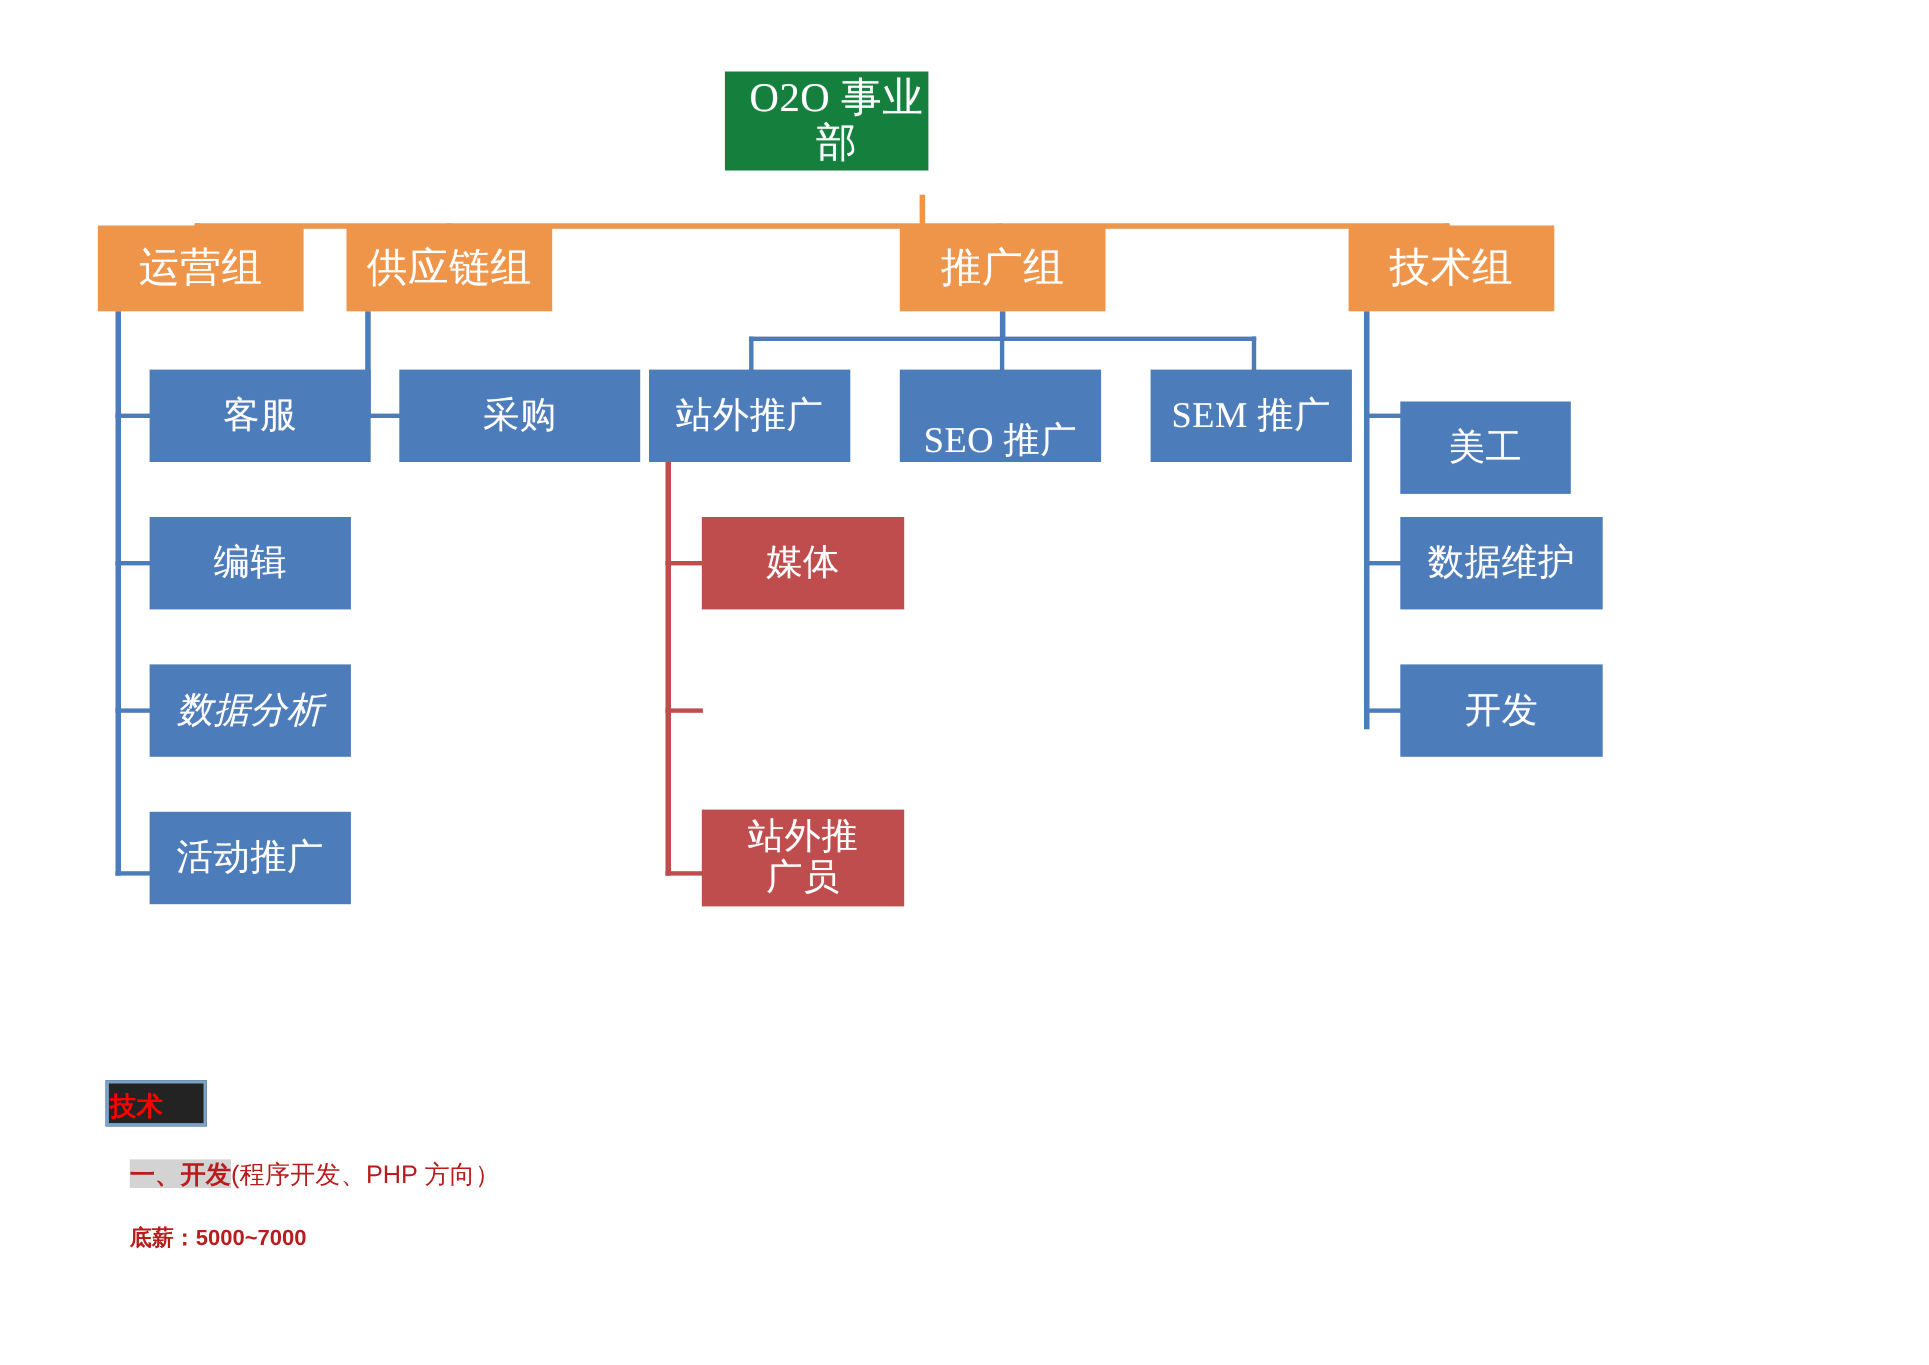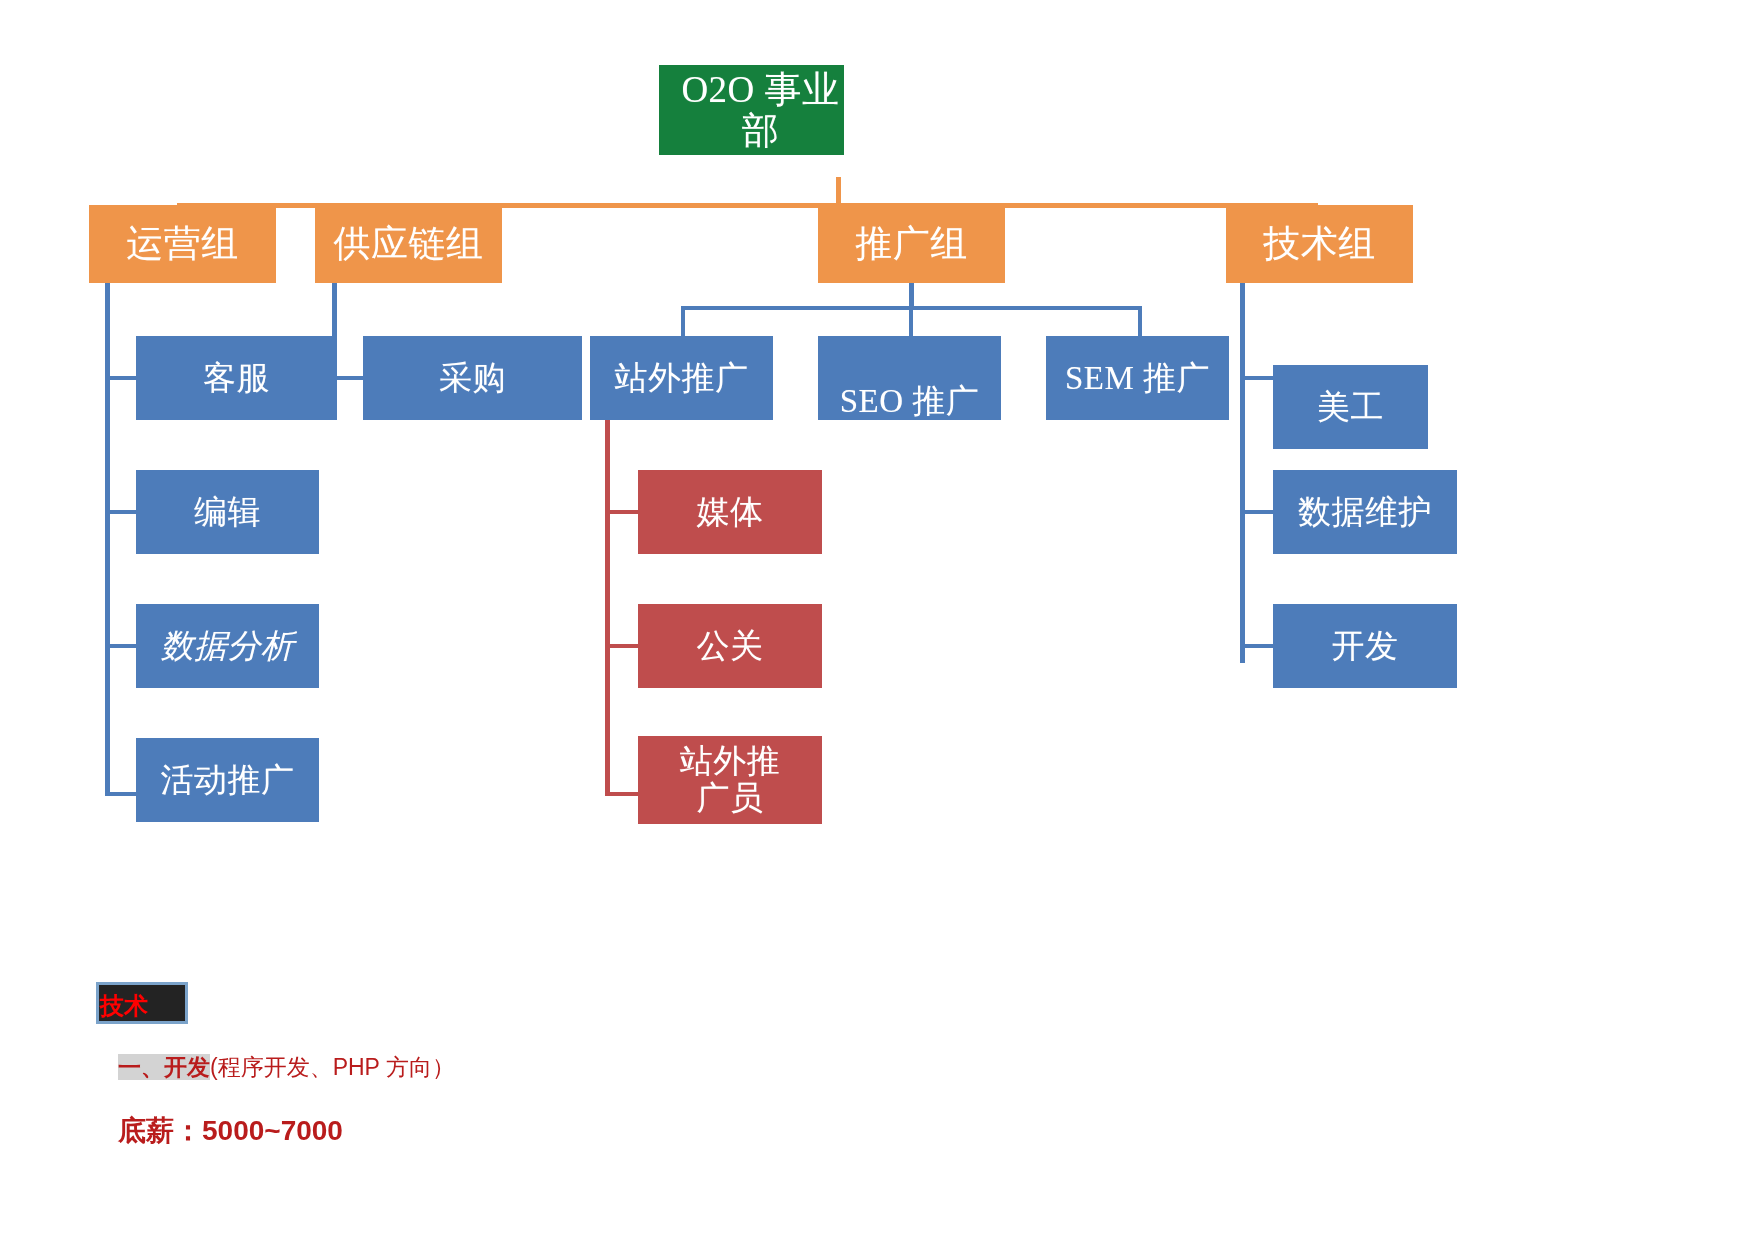--- a/index.html
+++ b/index.html
@@ -111,21 +111,21 @@
   #note-dev .hl {
     background: #d3d3d3;
     font-weight: 700;
   }
   #note-dev .plain {
     font-weight: 400;
   }
   #note-salary {
     left: 118px;
     top: 152px;
-    font-size: 28px;
+    font-size: 20px;
     font-weight: 700;
   }
 </style>
 </head>
 <body>
 
 <div id="chart-canvas">
 
   <div class="conn orange" style="left:836px; top:177px; width:5px; height:30px;"></div>
   <div class="conn orange" style="left:177px; top:203px; width:1140px; height:5px;"></div>
@@ -194,23 +194,20 @@
   </div>
 
   <div class="conn red" style="left:605px; top:420px; width:5px; height:376px;"></div>
   <div class="conn red" style="left:605px; top:510px; width:34px; height:4px;"></div>
   <div class="conn red" style="left:605px; top:644px; width:34px; height:4px;"></div>
   <div class="conn red" style="left:605px; top:792px; width:34px; height:4px;"></div>
 
   <div class="node level4" style="left:638px; top:470px; width:184px; height:84px;">
     <span>媒体</span>
   </div>
-  <div class="node level4" style="left:638px; top:604px; width:184px; height:84px;">
-    <span>公关</span>
-  </div>
   <div class="node level4" style="left:638px; top:736px; width:184px; height:88px;justify-content:center;">
     <span style="display:block; max-width:130px;">站外推广员</span>
   </div>
 
   <div class="conn blue" style="left:1240px; top:283px; width:5px; height:380px;"></div>
   <div class="conn blue" style="left:1240px; top:376px; width:34px; height:4px;"></div>
   <div class="conn blue" style="left:1240px; top:510px; width:34px; height:4px;"></div>
   <div class="conn blue" style="left:1240px; top:644px; width:34px; height:4px;"></div>
 
   <div class="node level3" style="left:1273px; top:336px; width:155px; height:84px;margin-top:29px;">

